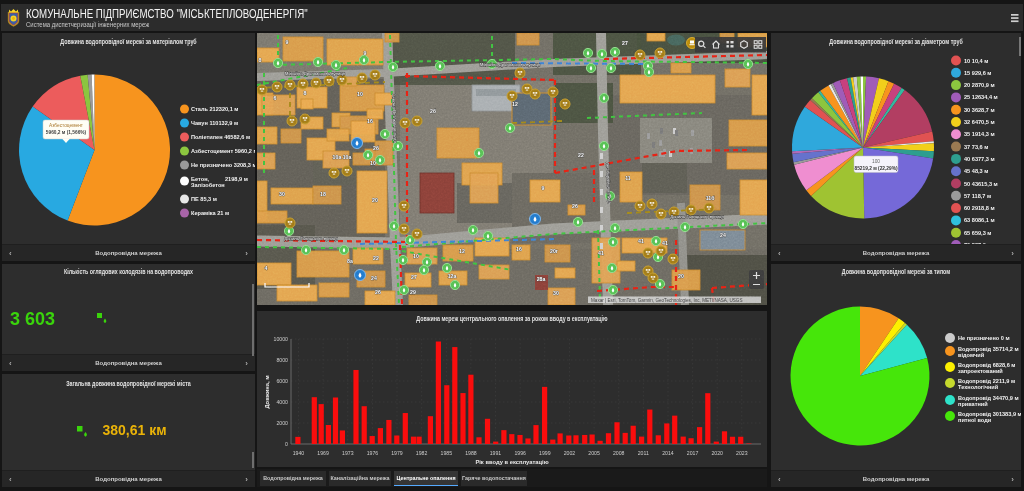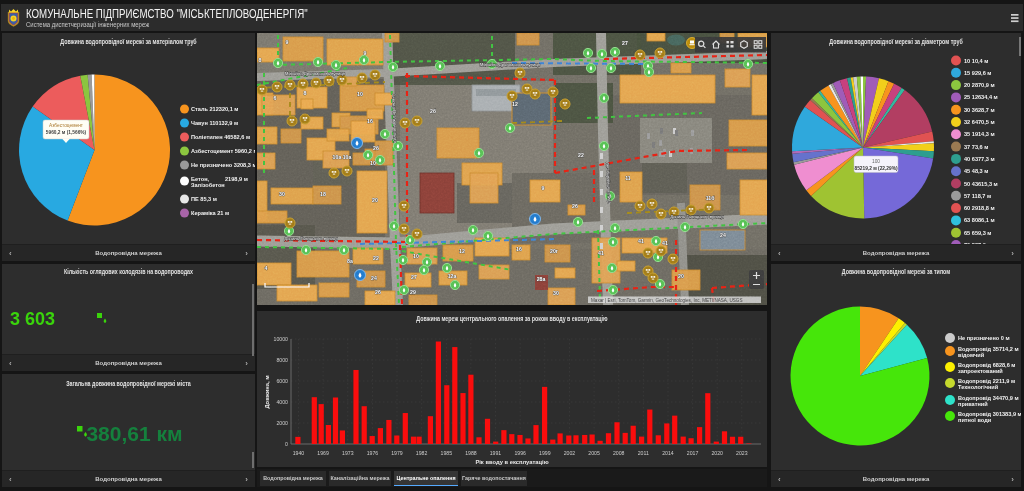--- a/index.html
+++ b/index.html
@@ -84,21 +84,21 @@
 <svg style="position:absolute;left:97px;top:313px" width="11" height="11" viewBox="0 0 11 11">
       <rect x="0" y="0" width="5" height="5" fill="#3ad40c"></rect>
       <path d="M8,5.5 C9.8,7.5 9.8,9 8,10 C6.2,9 6.2,7.5 8,5.5Z" fill="#3ad40c"></path>
     </svg>
 
 <div class="panel" style="left:2px;top:374px;width:253px;height:113px">
  <div class="ptitle" style="top:6px">Загальна довжина водопровідної мережі міста</div>
  <div class="strip"><span class="arl">‹</span>Водопровідна мережа<span class="arr">›</span></div>
  <div style="position:absolute;right:1px;top:78px;width:2px;height:16px;background:#6e6e6e"></div>
 </div>
-<div style="position:absolute;left:8px;top:422px;width:253px;text-align:center;color:#15803d;font-size:21px;font-weight:bold">380,61 км</div>
+<div style="position:absolute;left:8px;top:422px;width:253px;text-align:center;color:#eab308;font-size:14px;font-weight:bold">380,61 км</div>
 <svg style="position:absolute;left:77px;top:426px" width="12" height="12" viewBox="0 0 12 12">
       <rect x="0" y="0" width="5.5" height="5.5" fill="#3ad40c"></rect>
       <path d="M8.5,6 C10.4,8 10.4,9.6 8.5,10.8 C6.6,9.6 6.6,8 8.5,6Z" fill="#3ad40c"></path>
     </svg>
 
 <div style="position:absolute;left:257px;top:33px;width:510px;height:272px;overflow:hidden">
 <svg width="510" height="272" viewBox="0 0 510 272">
 <filter id="nz">
           <feTurbulence type="fractalNoise" baseFrequency="0.55" numOctaves="3" result="t"></feTurbulence>
           <feColorMatrix in="t" type="saturate" values="0"></feColorMatrix>

